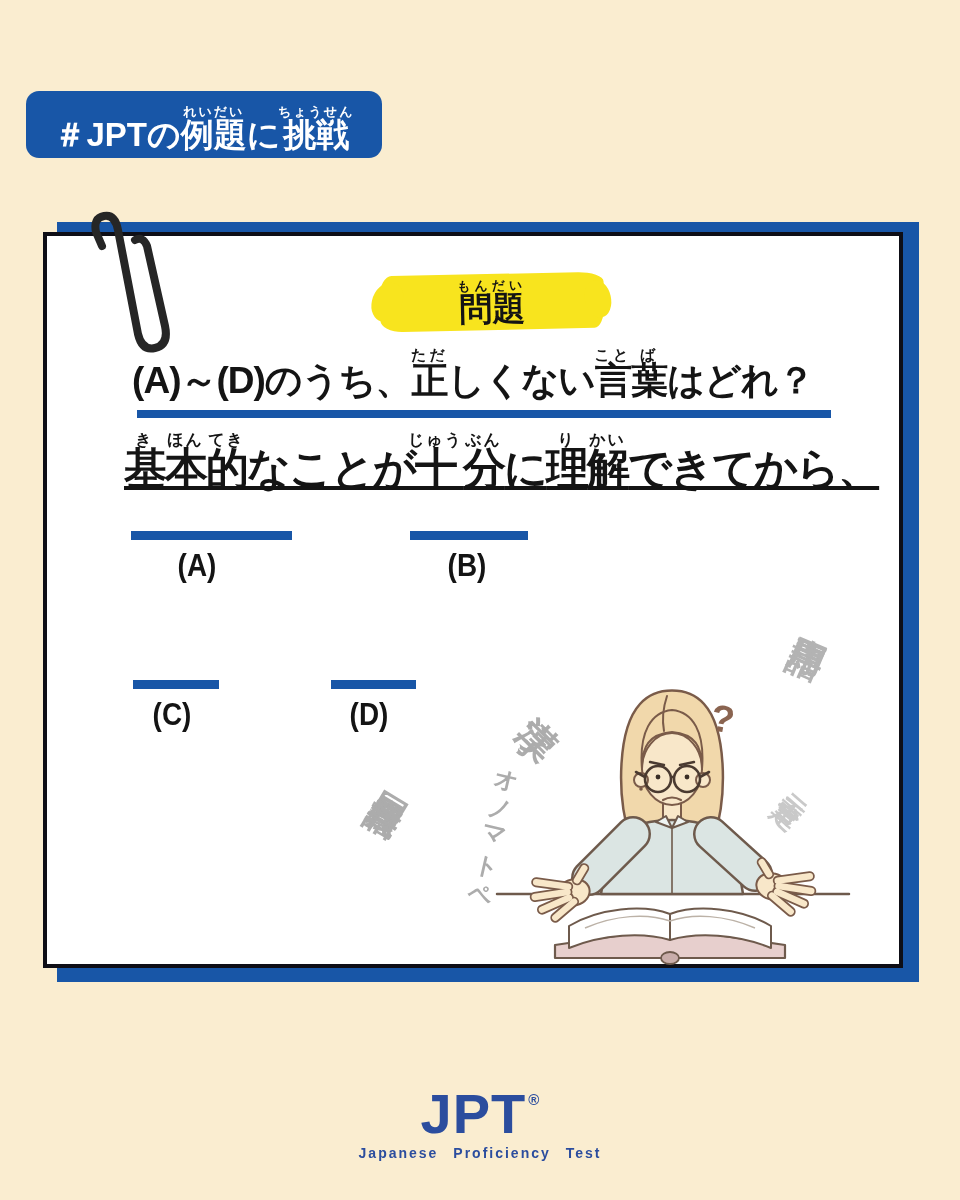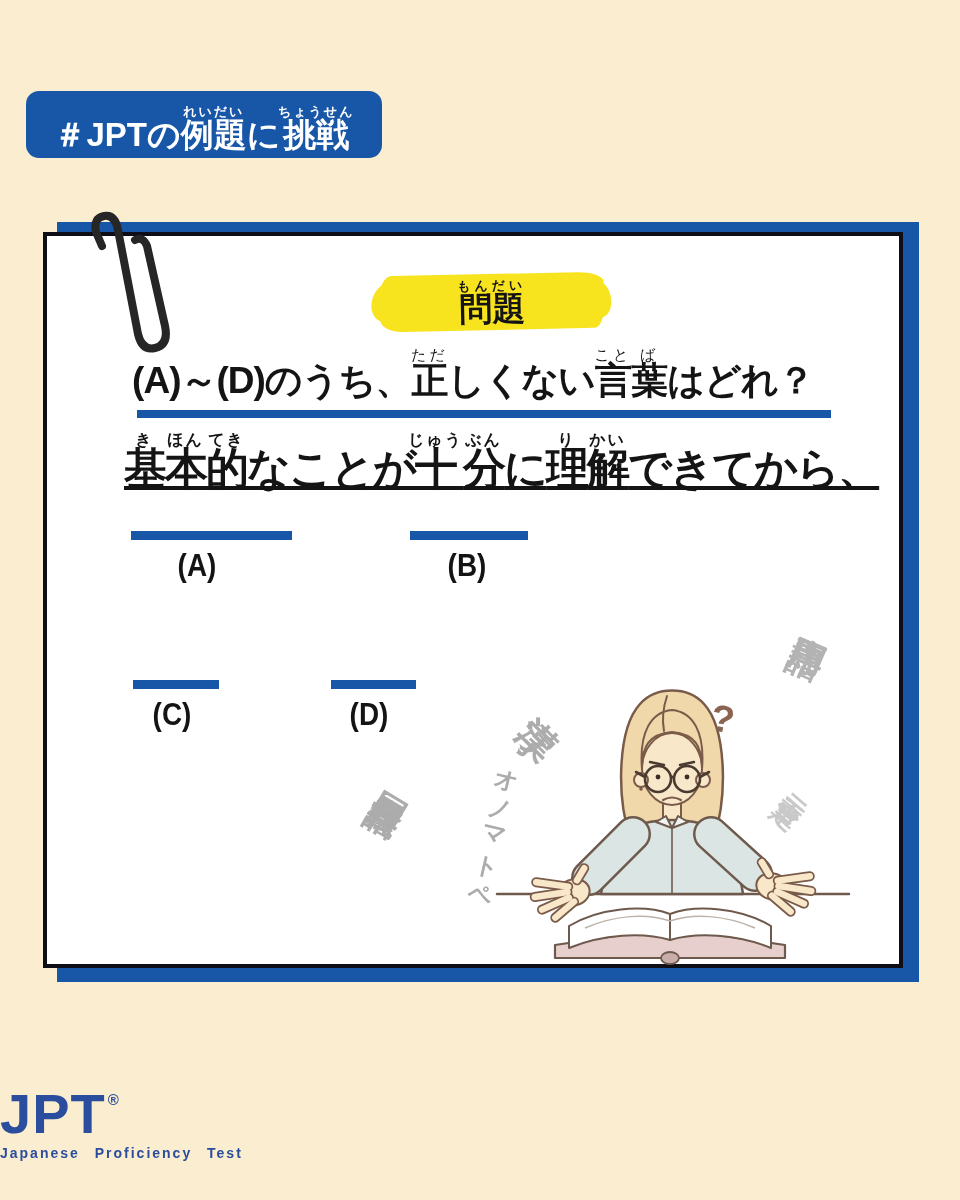--- a/index.html
+++ b/index.html
@@ -29,21 +29,21 @@
   .q-title::before { content:""; position:absolute; left:-8px; top:6px; width:30px; height:40px;
     background:#F8E41E; border-radius:60% 40% 50% 50%; transform:rotate(14deg); }
   .q-title::after { content:""; position:absolute; right:-7px; top:8px; width:26px; height:38px;
     background:#F8E41E; border-radius:50%; transform:rotate(-12deg); }
   .q-title .jtext { position:relative; z-index:2; color:#141414; font-size:33px; font-weight:800; line-height:1; }
   .q-title ruby rt { font-size:13px; font-weight:700; letter-spacing:4px; }
 
   
   .prompt { position:absolute; left:0; top:112px; width:100%; text-align:center;
     color:#141414; font-size:37px; font-weight:800; letter-spacing:-1px; line-height:1.15; }
-  .prompt ruby rt { font-size:15px; font-weight:400; letter-spacing:3px; }
+  .prompt ruby rt { font-size:15px; font-weight:700; letter-spacing:3px; }
   .prompt-underline { position:absolute; left:90px; top:174px; width:694px; height:8px; background:#1856A7; }
 
   
   .sentence { position:absolute; color:#141414; font-weight:800; font-size:43px;
     letter-spacing:-2px; line-height:1.1; white-space:nowrap; }
   .sentence ruby rt { font-size:16px; font-weight:700; letter-spacing:2px; }
   .s1 { left:77px; top:196px;text-decoration:underline; }
   .s2 { left:77px; top:366px; }
   .choice-underline { position:absolute; height:9px; background:#1856A7; }
   .ul-a { left:84px;  top:295px; width:161px; }
@@ -65,21 +65,21 @@
   .w-douon   { left:344px; top:538px; font-size:34px; transform:rotate(31deg); }
   .w-senmon  { left:760px; top:378px; font-size:35px; transform:rotate(23deg); color:#B3B3B3; }
   .w-nijuu   { left:750px; top:548px; font-size:26px; transform:rotate(41deg); color:#C9C9C9; font-weight:600; }
   .qmark { position:absolute; left:664px; top:462px; font-size:38px; font-weight:800;
     color:#8A6450; transform:rotate(10deg); }
 
   
   .illus { position:absolute; left:370px; top:440px; width:490px; height:294px; }
 
   
-  .logo-wrap { position:absolute; left:0; top:1086px; width:100%; color:#2B4D9E; }
+  .logo-wrap { position:absolute; left:0; top:1086px; width:100%; text-align:center; color:#2B4D9E; }
   .logo-main { font-size:56px; font-weight:800; letter-spacing:1px; line-height:1; display:inline-block; }
   .logo-reg { font-size:15px; font-weight:700; vertical-align:28px; margin-left:2px; }
   .logo-tag { font-size:14px; font-weight:700; letter-spacing:2px; word-spacing:9px; margin-top:3px; }
 
   ruby { ruby-align:center; }
 </style>
 </head>
 <body>
 
 <div class="stage">

